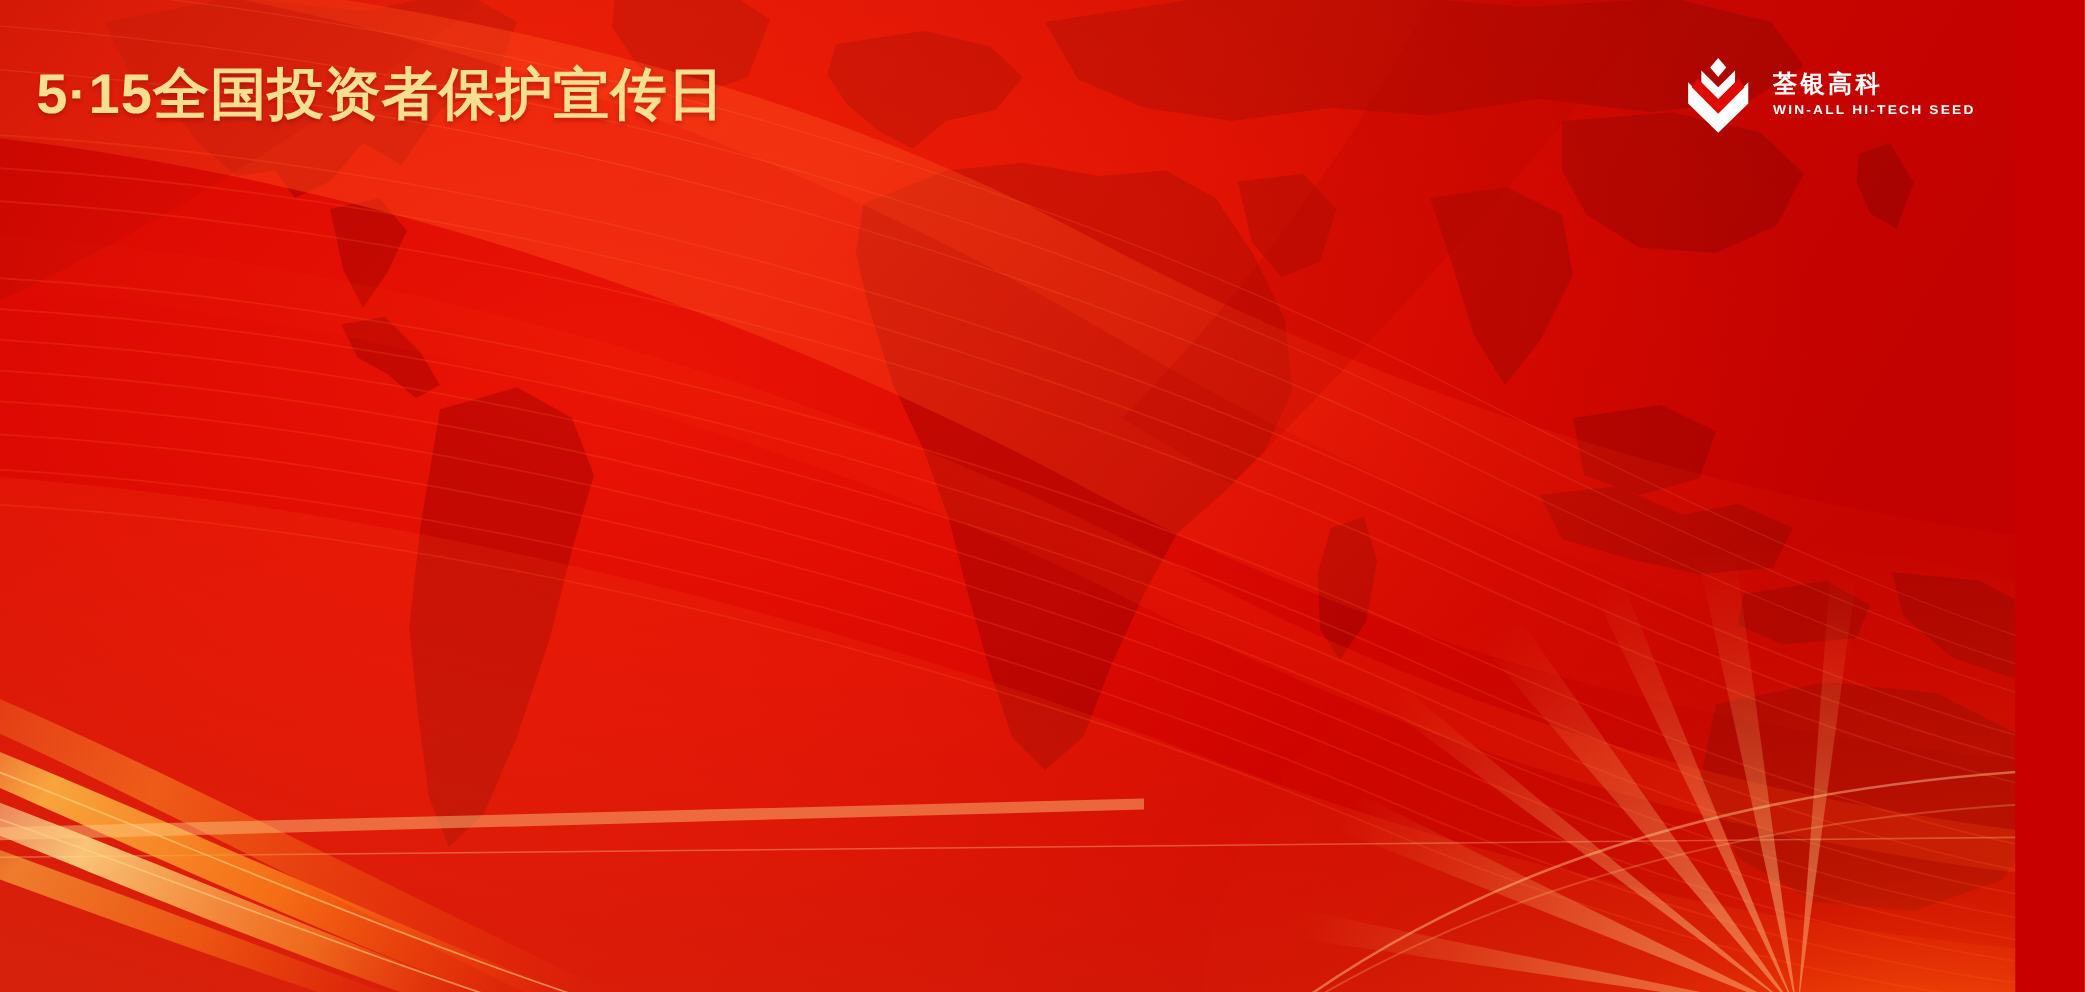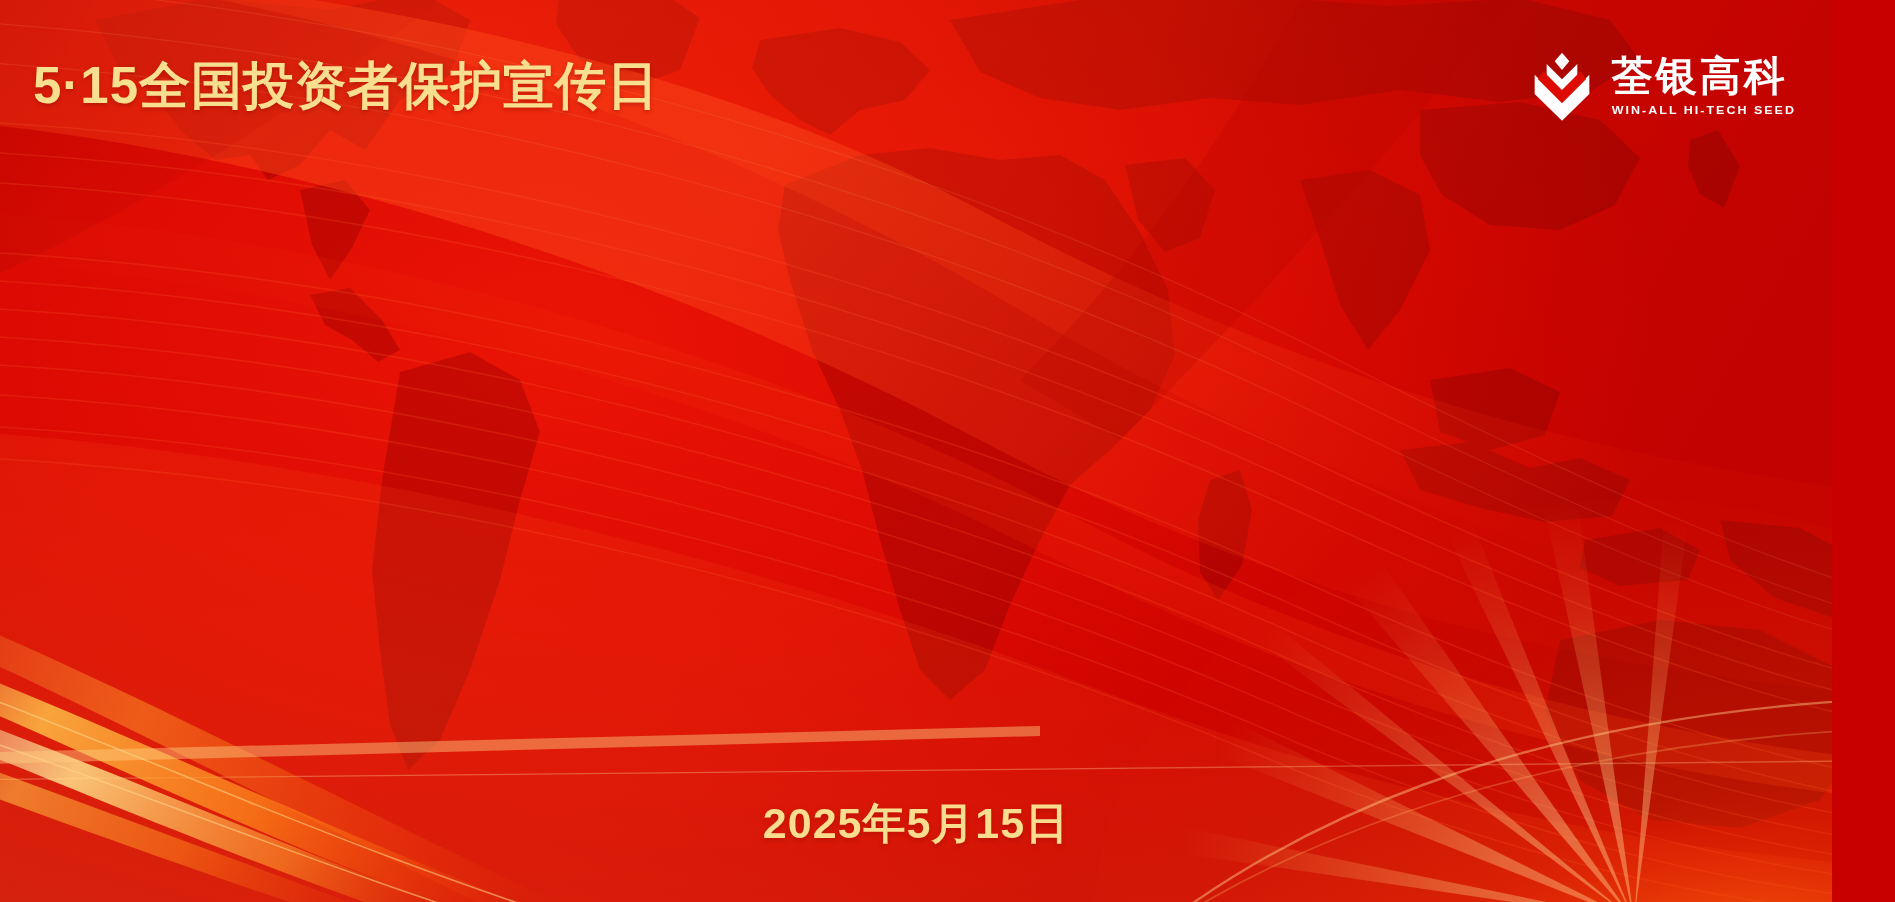--- a/index.html
+++ b/index.html
@@ -45,21 +45,21 @@
   }
 
   
   #brand {
     position:absolute; right:36px; top:50px;
     display:flex; align-items:center; gap:16px;
   }
   #brand-mark { width:68px; height:72px; flex:none; }
   #brand-text { display:flex; flex-direction:column; justify-content:center; }
   #brand-cn {
-    font-size:41px; font-weight:bold; color:#ffffff;
+    font-size:22px; font-weight:bold; color:#ffffff;
     letter-spacing:3px; line-height:1.05;
   }
   #brand-en {
     font-size:12.5px; color:#ffffff; font-weight:bold;
     letter-spacing:2.0px; margin-top:5px;
     transform:scaleY(.92); transform-origin:left center;
   }
 
   
   #slogan {
@@ -316,15 +316,14 @@
 
       <polygon points="50,60 22,32 14,44 50,80 86,44 78,32" fill="#de0b03"></polygon>
     </svg>
     <div id="brand-text">
       <div id="brand-cn">荃银高科</div>
       <div id="brand-en">WIN-ALL HI-TECH SEED</div>
     </div>
   </div>
 
 
-  <div id="date">2025年5月15日</div>
 
 </div>
 
 </body></html>

